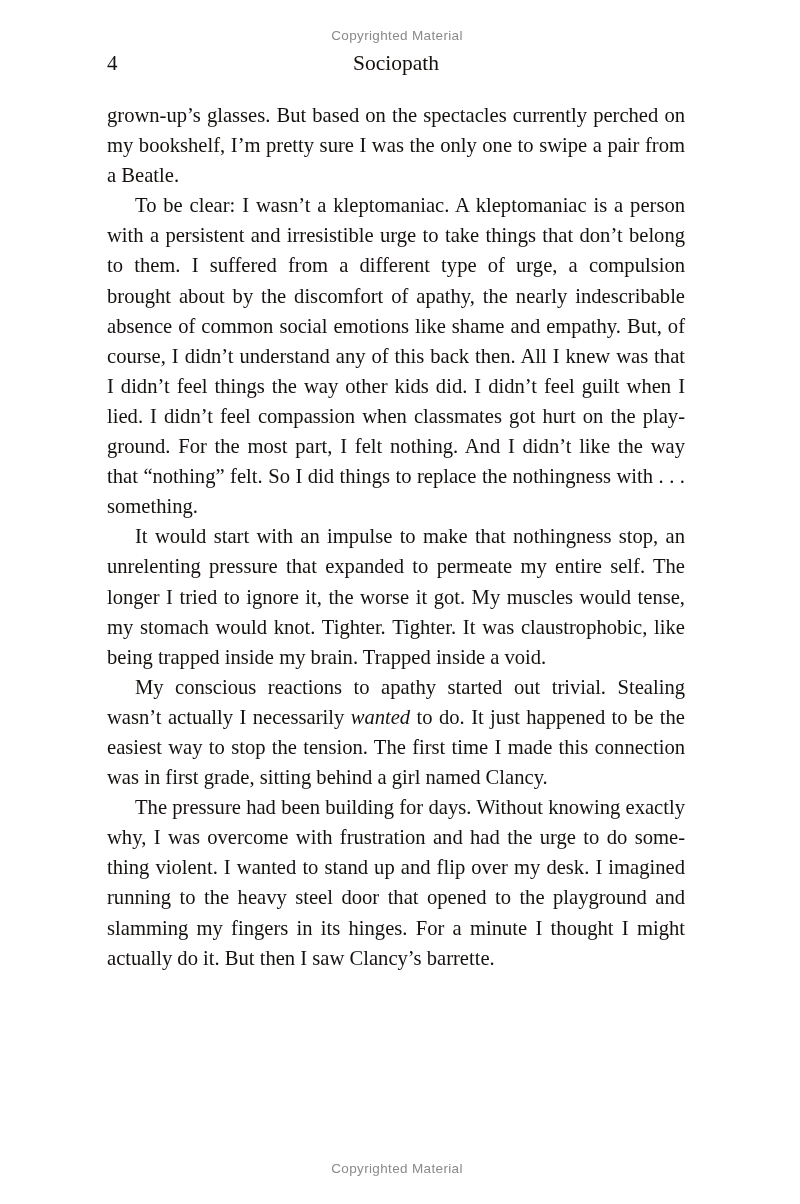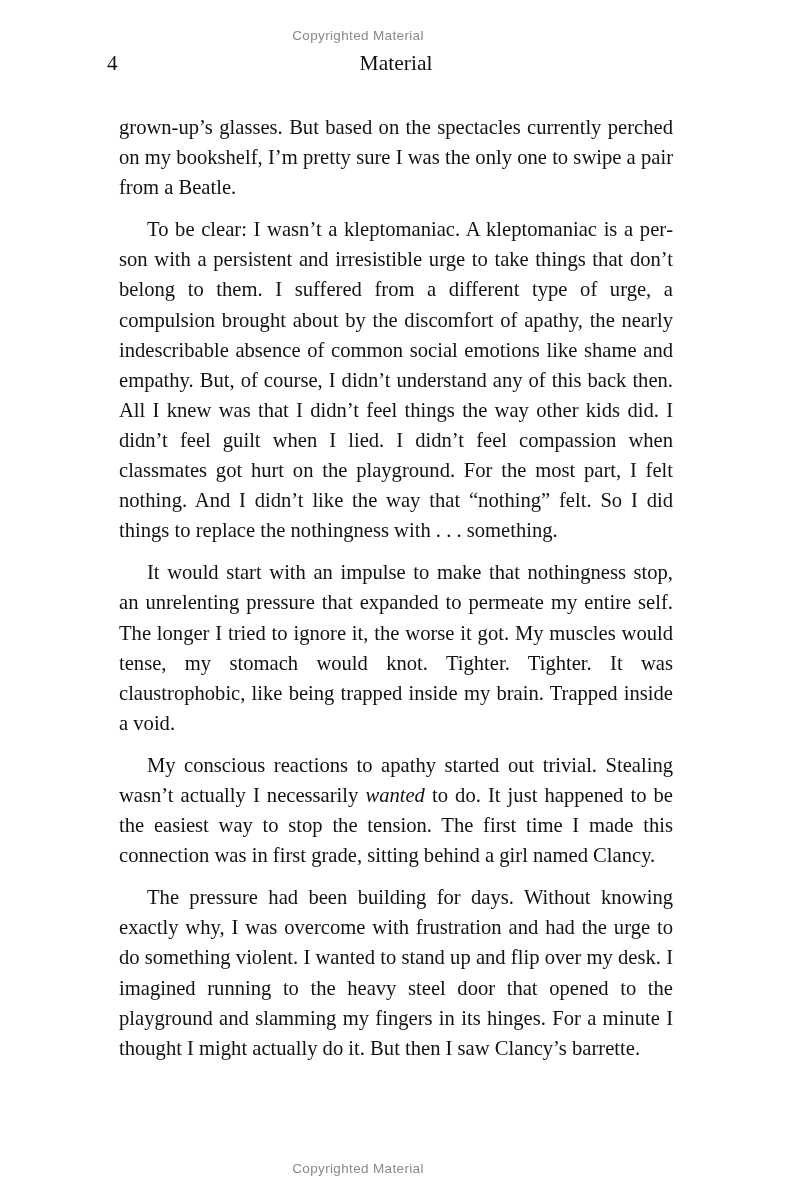--- a/index.html
+++ b/index.html
@@ -26,20 +26,21 @@
   .watermark {
     position: absolute;
     left: 0;
     width: 716px;
     text-align: center;
     font-family: "Liberation Sans", "DejaVu Sans", sans-serif;
     font-size: 13.5px;
     letter-spacing: 0.35px;
     color: #8a8a8a;
     white-space: nowrap;
+    padding-left: 39px;
   }
   .watermark-top { top: 28px; }
   .watermark-bottom { top: 1161px; }
 
   
   .running-head {
     position: absolute;
     top: 49px;
     left: 107px;
     width: 578px;
@@ -65,21 +66,21 @@
   }
 
   
   .textblock {
     position: absolute;
     left: 107px;
     top: 100px;
     width: 578px;
   }
   .textblock p {
-    margin: 12px;
+    margin: 0;
     font-size: 20.6px;
     line-height: 30.1px;
     text-align: justify;
     text-justify: inter-word;
     hyphens: manual;
     -webkit-hyphens: manual;
     text-indent: 0;
   }
   .textblock p.indent {
     text-indent: 28px;
@@ -93,21 +94,21 @@
 </style>
 </head>
 <body>
 
 <div class="page">
 
   <div class="watermark watermark-top">Copyrighted Material</div>
 
   <div class="running-head">
     <div class="folio">4</div>
-    <div class="running-title">Material</div>
+    <div class="running-title">Sociopath</div>
   </div>
 
   <div class="textblock">
       <p><span>grown-up’s glasses. But based on the spectacles currently perched on my bookshelf, I’m pretty sure I was the only one to swipe a pair from a Beatle.</span></p>
       <p class="indent"><span>To be clear: I wasn’t a kleptomaniac. A kleptomaniac is a per­son with a persistent and irresistible urge to take things that don’t belong to them. I suffered from a different type of urge, a compulsion brought about by the discomfort of apathy, the nearly indescribable absence of common social emotions like shame and empathy. But, of course, I didn’t understand any of this back then. All I knew was that I didn’t feel things the way other kids did. I didn’t feel guilt when I lied. I didn’t feel compassion when classmates got hurt on the play­ground. For the most part, I felt nothing. And I didn’t like the way that “nothing” felt. So I did things to replace the nothingness with . . . something.</span></p>
       <p class="indent"><span>It would start with an impulse to make that nothingness stop, an unrelenting pressure that expanded to permeate my entire self. The longer I tried to ignore it, the worse it got. My muscles would tense, my stomach would knot. Tighter. Tighter. It was claustrophobic, like being trapped inside my brain. Trapped inside a void.</span></p>
       <p class="indent"><span>My conscious reactions to apathy started out trivial. Stealing wasn’t actually I necessarily </span><em>wanted</em><span> to do. It just happened to be the easiest way to stop the tension. The first time I made this connection was in first grade, sitting behind a girl named Clancy.</span></p>
       <p class="indent"><span>The pressure had been building for days. Without knowing exactly why, I was overcome with frustration and had the urge to do some­thing violent. I wanted to stand up and flip over my desk. I imagined running to the heavy steel door that opened to the playground and slamming my fingers in its hinges. For a minute I thought I might actually do it. But then I saw Clancy’s barrette.</span></p>
     </div>
 

